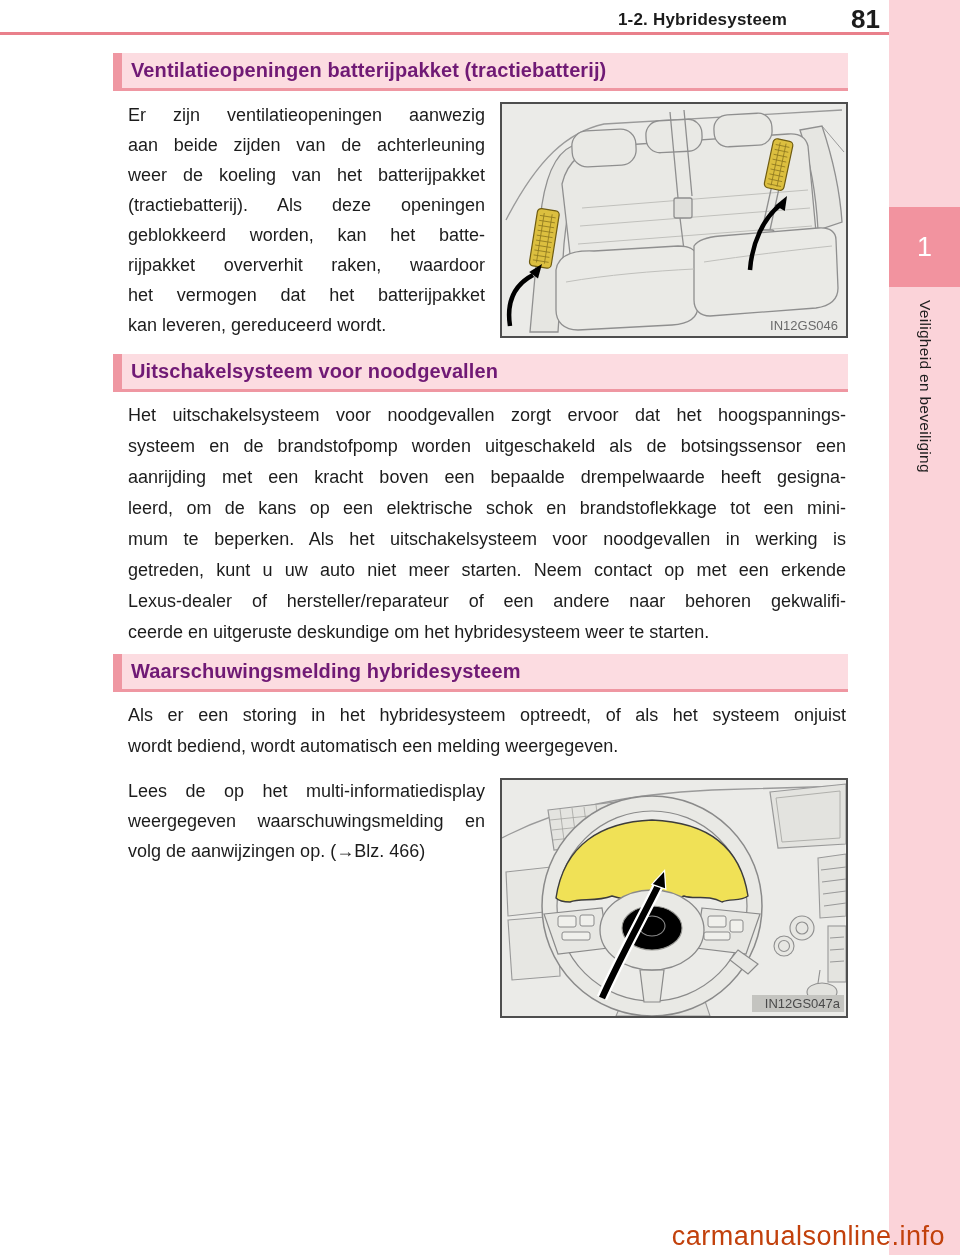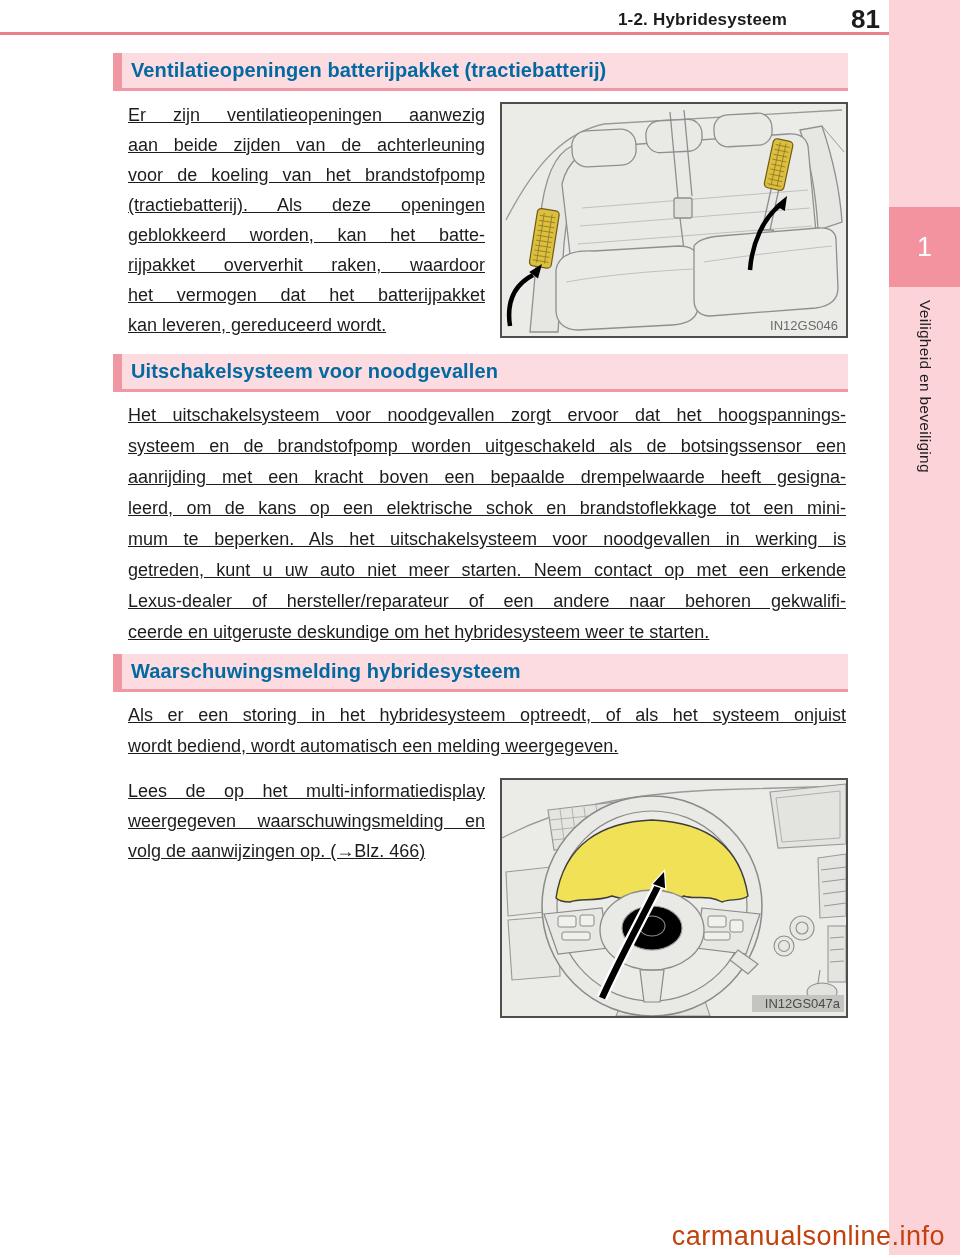--- a/index.html
+++ b/index.html
@@ -35,27 +35,27 @@
   }
   .pagehead .sec { font-size:17px; font-weight:700; letter-spacing:.2px; }
   .pagehead .num { font-size:26px; font-weight:700; }
   .toprule { position:absolute; left:0; top:32px; width:960px; height:3px; background:#e9808b; }
 
   
   .schead {
     position:absolute; left:113px; width:735px; height:38px;
     background:#fcdce1; border-left:9px solid #ef97a2; border-bottom:3px solid #ef97a2;
     display:flex; align-items:center; padding-left:9px;
-    font-size:20px; font-weight:700; letter-spacing:.1px; color:#0369a1;
+    font-size:20px; font-weight:700; letter-spacing:.1px; color:#701a75;
   }
   #sh1 { top:53px; } #sh2 { top:354px;text-align:center; } #sh3 { top:654px; }
 
   
   .para { position:absolute; font-size:18px; color:#1c1c1c; }
-  .para .tline { text-align:justify; text-align-last:justify;text-decoration:underline; }
+  .para .tline { text-align:justify; text-align-last:justify; }
   .para .tline.last { text-align-last:left; }
   #p1 { left:128px; top:100px;  width:357px; line-height:30px; }
   #p2 { left:128px; top:400px;  width:718px; line-height:31px; }
   #p3 { left:128px; top:700px;  width:718px; line-height:31px; }
   #p4 { left:128px; top:776px;  width:357px; line-height:30px; }
 
   
   .figure {
     position:absolute; left:500px; width:348px;
     background:#ebebe8; border:2px solid #4e4e4e;
@@ -85,21 +85,21 @@
   <div class="sidebar"></div>
   <div class="chapterbox">1</div>
   <div class="chaptertitle">
     <span>Veiligheid en beveiliging</span>
   </div>
 
   <div class="schead" id="sh1">Ventilatieopeningen batterijpakket (tractiebatterij)</div>
   <div class="para" id="p1">
       <div class="tline">Er zijn ventilatieopeningen aanwezig</div>
       <div class="tline">aan beide zijden van de achterleuning</div>
-      <div class="tline">voor de koeling van het brandstofpomp</div>
+      <div class="tline">weer de koeling van het batterijpakket</div>
       <div class="tline">(tractiebatterij). Als deze openingen</div>
       <div class="tline">geblokkeerd worden, kan het batte-</div>
       <div class="tline">rijpakket oververhit raken, waardoor</div>
       <div class="tline">het vermogen dat het batterijpakket</div>
       <div class="tline last">kan leveren, gereduceerd wordt.</div>
     </div>
 
   <div class="figure" id="fig1">
     <svg viewBox="0 0 344 232">
 

